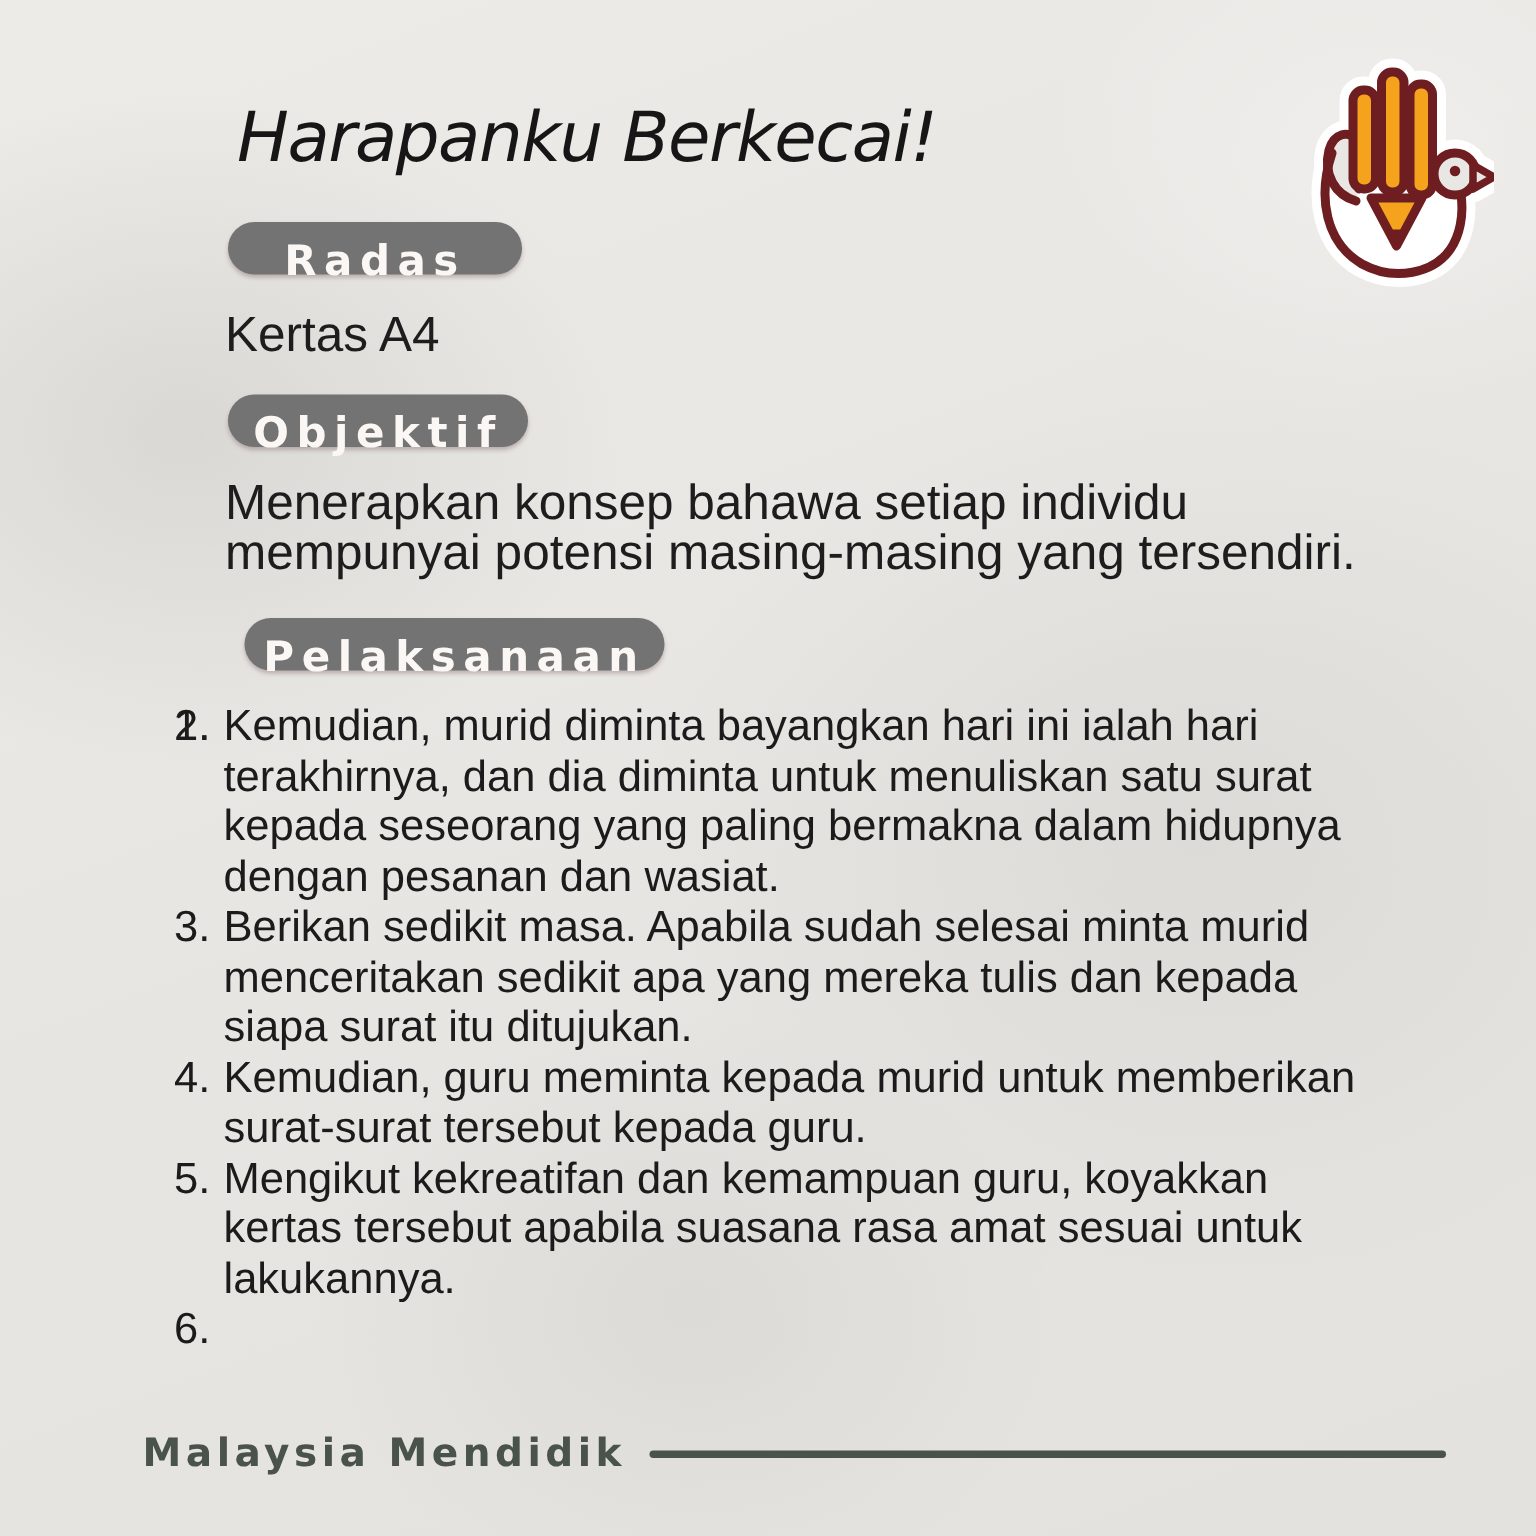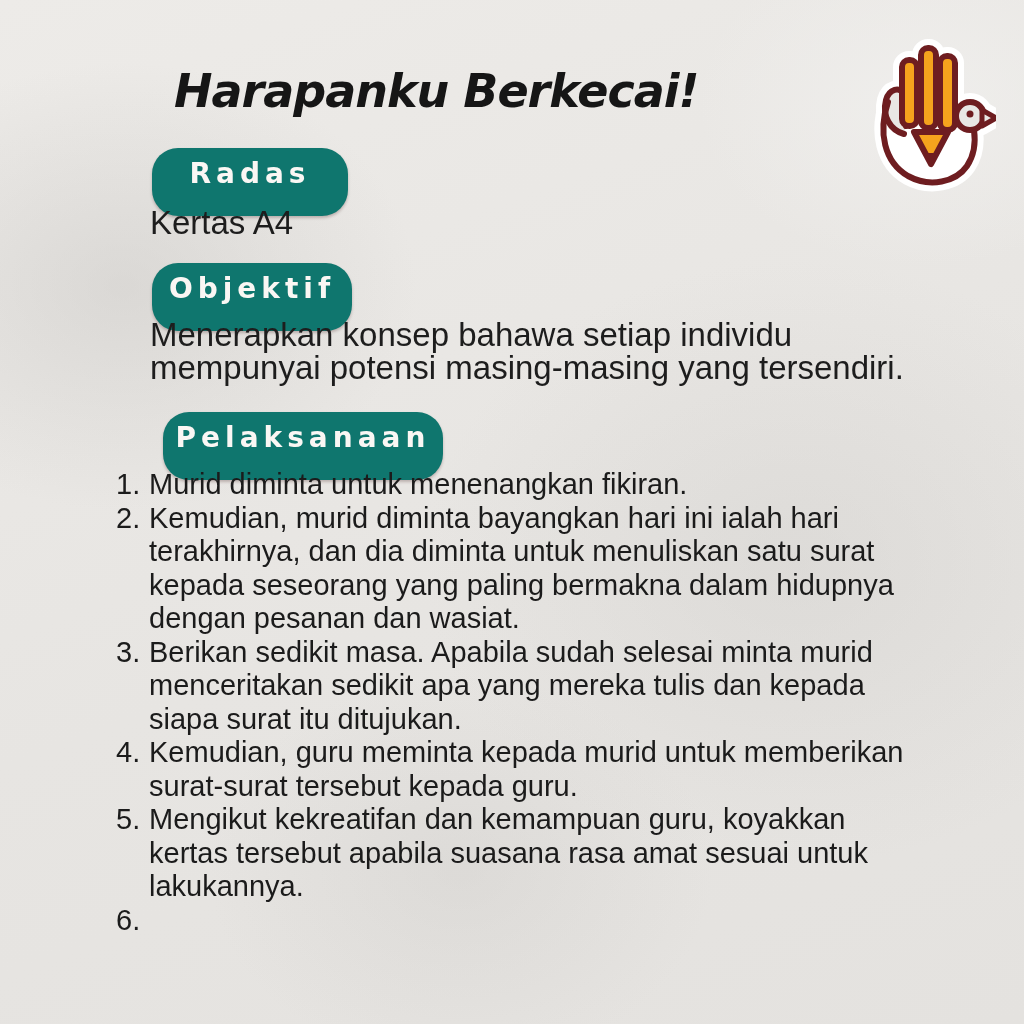--- a/index.html
+++ b/index.html
@@ -14,39 +14,38 @@
       radial-gradient(ellipse 300px 220px at 90% 10%, rgba(240,239,237,0.9), transparent 75%),
       linear-gradient(160deg, #edebe8 0%, #e7e5e2 55%, #e4e2df 100%);
     color: #1d1d1d;
     position: relative;
   }
   .poster { position: absolute; inset: 0; }
 
   .title {
     position: absolute; left: 158px; top: 64px;
     font-family: "DejaVu Sans", sans-serif;
-    font-weight: bold; font-style: italic;
+    font-weight: normal; font-style: italic;
     font-size: 46px; letter-spacing: -1px; color: #161616;
     white-space: nowrap;
-    margin-left: 16px;
   }
 
   .logo { position: absolute; right: 28px; top: 34px; width: 132px; height: 160px; }
 
   .pill {
     position: absolute;
-    background: #0f766e;
+    background: #737373;
     color: #faf7f4;
     font-family: "DejaVu Sans", sans-serif;
     font-weight: bold;
     font-size: 28px;
     letter-spacing: 5px;
     text-align: center;
     line-height: 51px;
-    height: 68px;
+    height: 35px;
     border-radius: 26px;
     box-shadow: 0 2px 3px rgba(60,20,20,0.25);
   }
   .pill-radas { left: 152px; top: 148px; width: 196px; }
   .pill-objektif { left: 152px; top: 263px; width: 200px; }
   .pill-pelaksanaan { left: 163px; top: 412px; width: 280px; }
 
   .body-text {
     position: absolute;
     font-size: 33px; line-height: 33px; color: #1d1d1d;
@@ -118,21 +117,20 @@
   <div class="body-text radas-content">Kertas A4</div>
 
   <div class="pill pill-objektif">Objektif</div>
   <div class="body-text objektif-content">Menerapkan konsep bahawa setiap individu mempunyai potensi masing-masing yang tersendiri.</div>
 
   <div class="pill pill-pelaksanaan">Pelaksanaan</div>
 
   <ol class="steps">
     <li>
       <span class="num">1.</span>
-      <span>Murid diminta untuk menenangkan fikiran.</span>
     </li>
     <li>
       <span class="num">2.</span>
       <span>Kemudian, murid diminta bayangkan hari ini ialah hari terakhirnya, dan dia diminta untuk menuliskan satu surat kepada seseorang yang paling bermakna dalam hidupnya dengan pesanan dan wasiat.</span>
     </li>
     <li>
       <span class="num">3.</span>
       <span>Berikan sedikit masa. Apabila sudah selesai minta murid menceritakan sedikit apa yang mereka tulis dan kepada siapa surat itu ditujukan.</span>
     </li>
     <li>
@@ -141,14 +139,18 @@
     </li>
     <li>
       <span class="num">5.</span>
       <span>Mengikut kekreatifan dan kemampuan guru, koyakkan kertas tersebut apabila suasana rasa amat sesuai untuk lakukannya.</span>
     </li>
     <li>
       <span class="num">6.</span>
     </li>
   </ol>
 
+  <div class="footer">
+    <span class="brand">Malaysia Mendidik</span>
+    <span class="rule"></span>
+  </div>
 
 </div>
 
 </body></html>

